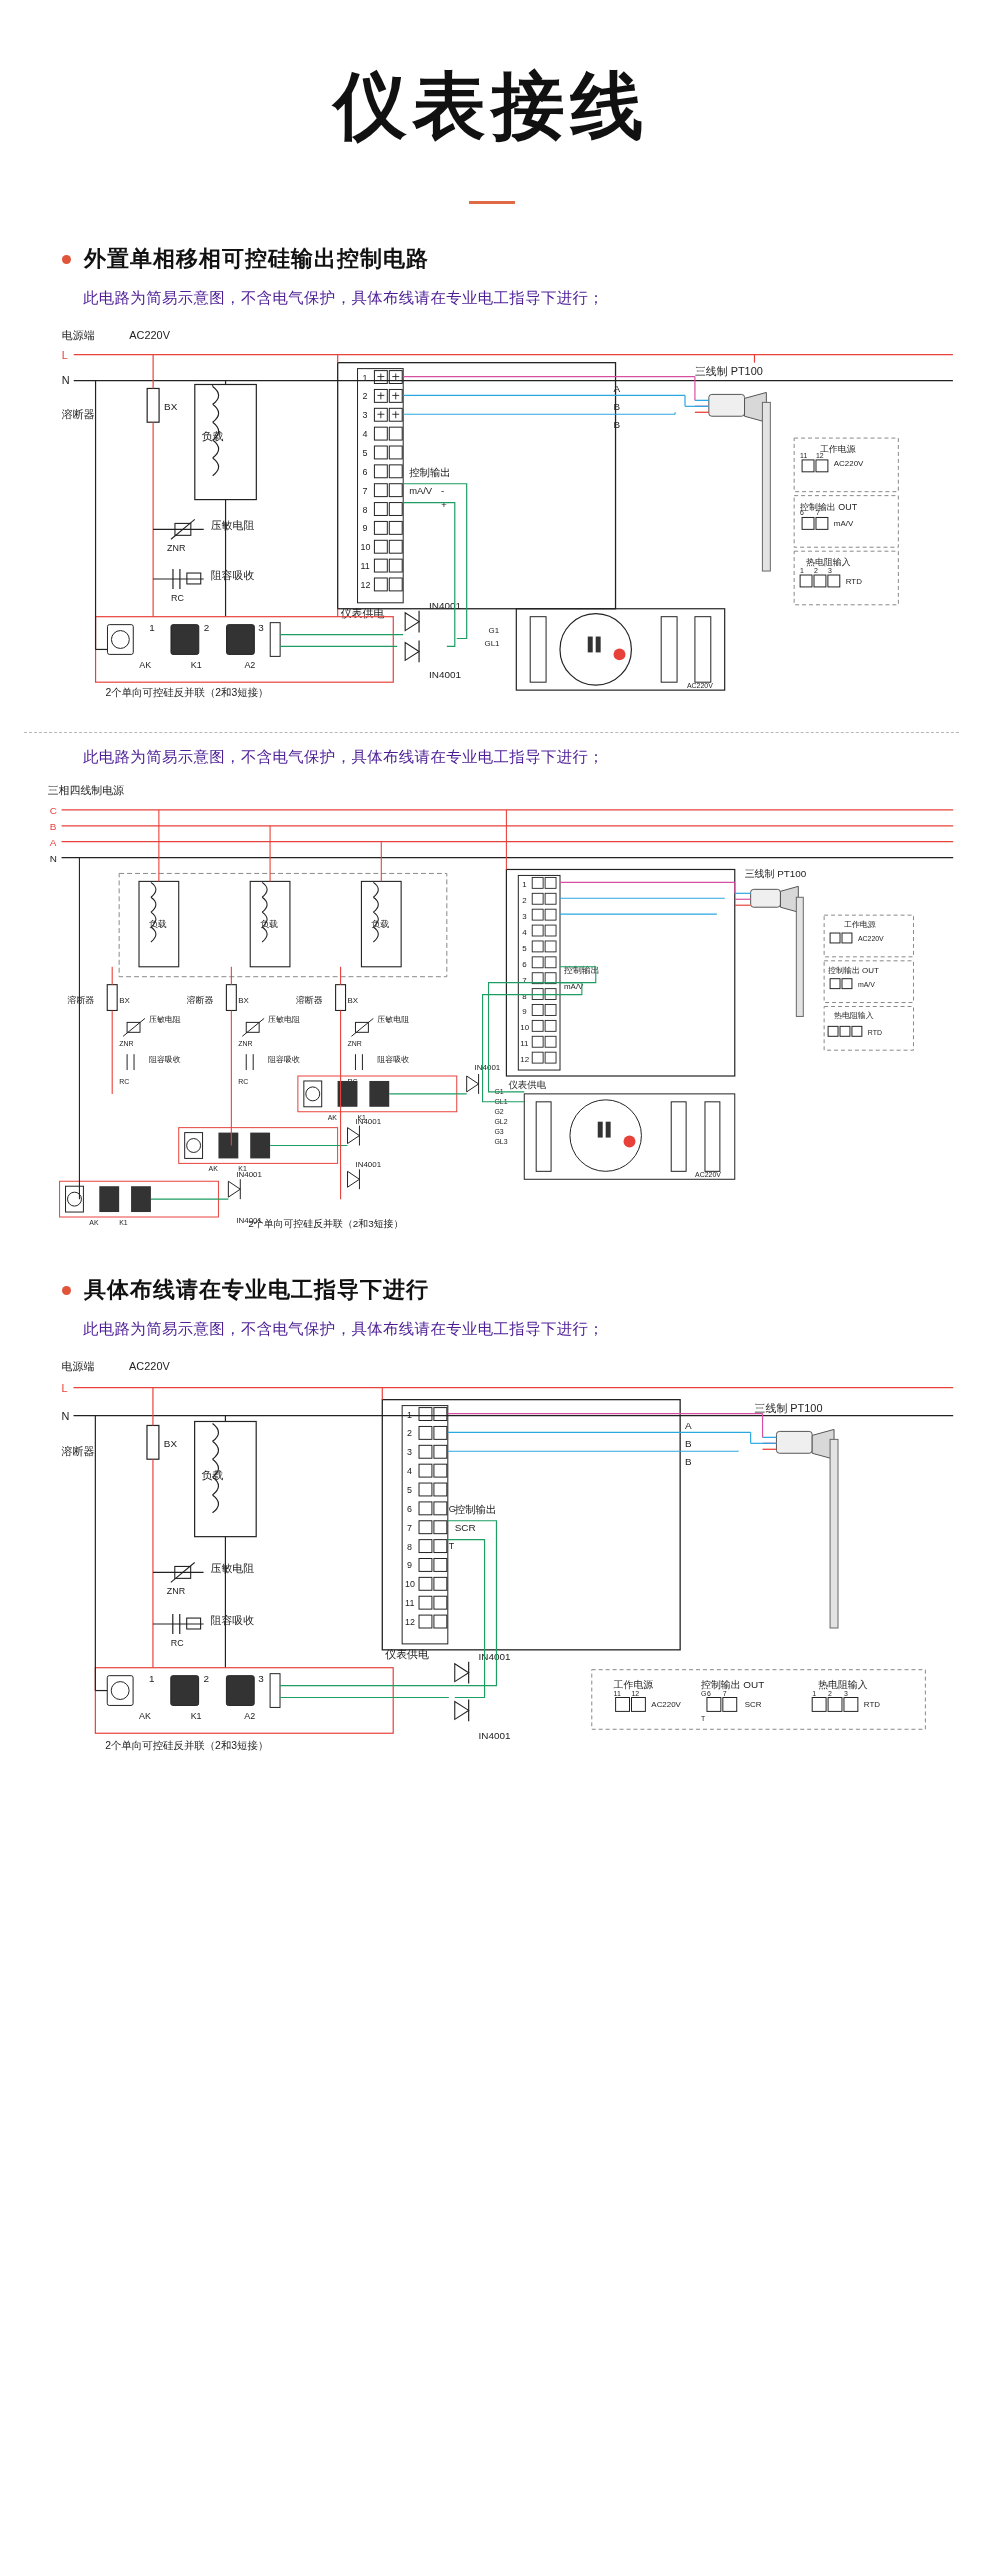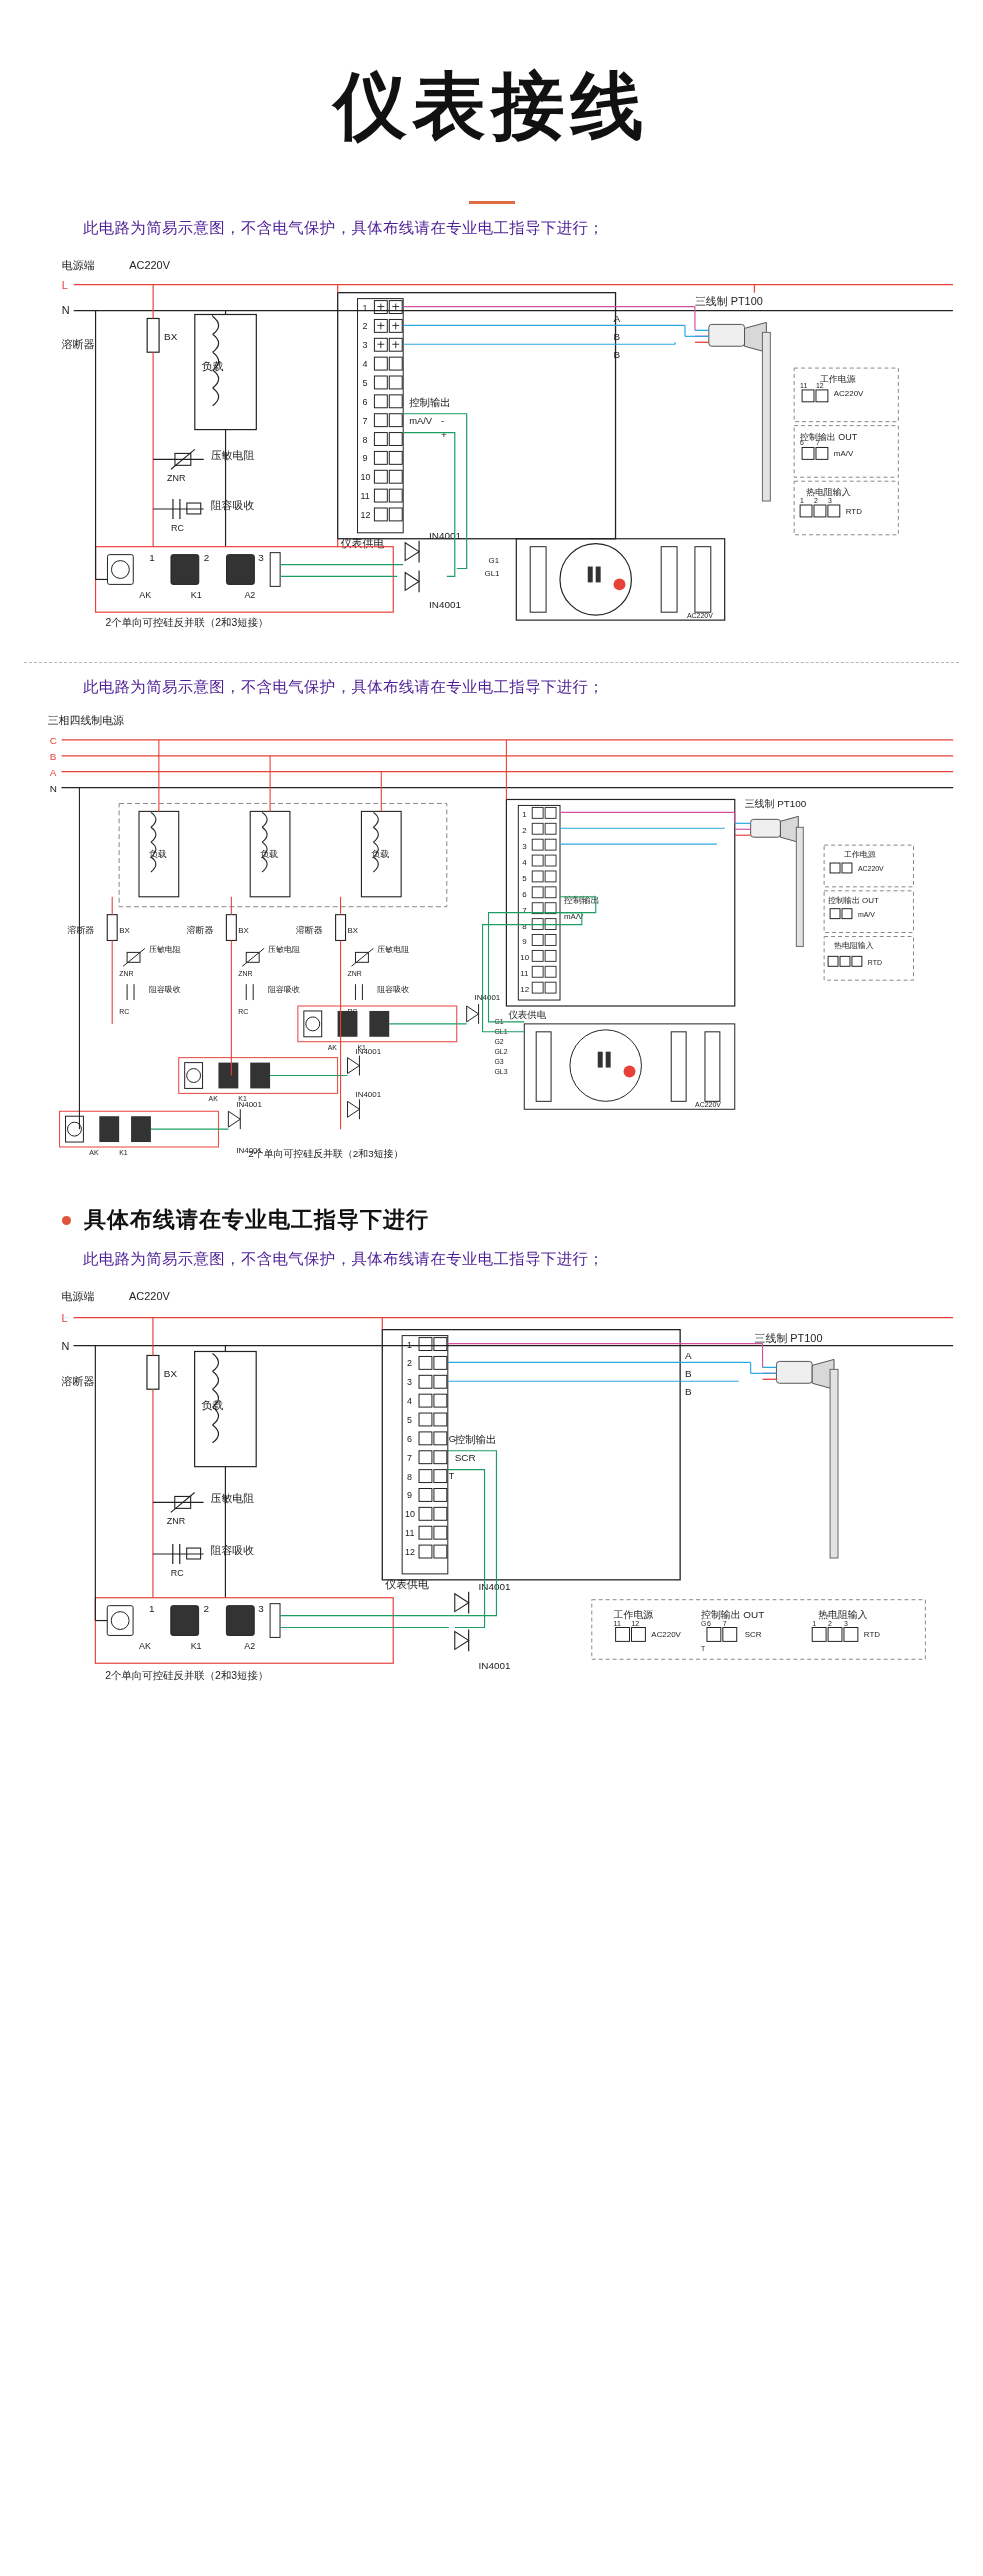--- a/index.html
+++ b/index.html
@@ -59,20 +59,24 @@
 </style>
 </head>
 <body>
 
 <div class="page">
 
   <h1 class="page-title">仪表接线</h1>
   <div class="title-rule"></div>
 
   <div class="section">
+    <div class="sec-head">
+      <span class="sec-dot"></span>
+      <span class="sec-title">外置单相移相可控硅输出控制电路</span>
+    </div>
     <div class="sec-sub">此电路为简易示意图，不含电气保护，具体布线请在专业电工指导下进行；</div>
 
     <div class="diagram">
       <svg width="983" height="387" viewBox="0 0 990 390" xmlns="http://www.w3.org/2000/svg">
         <defs>
           <marker id="dot" markerWidth="6" markerHeight="6" refX="3" refY="3">
             <circle cx="3" cy="3" r="2.4" fill="#e8413a"></circle>
           </marker>
         </defs>
 

